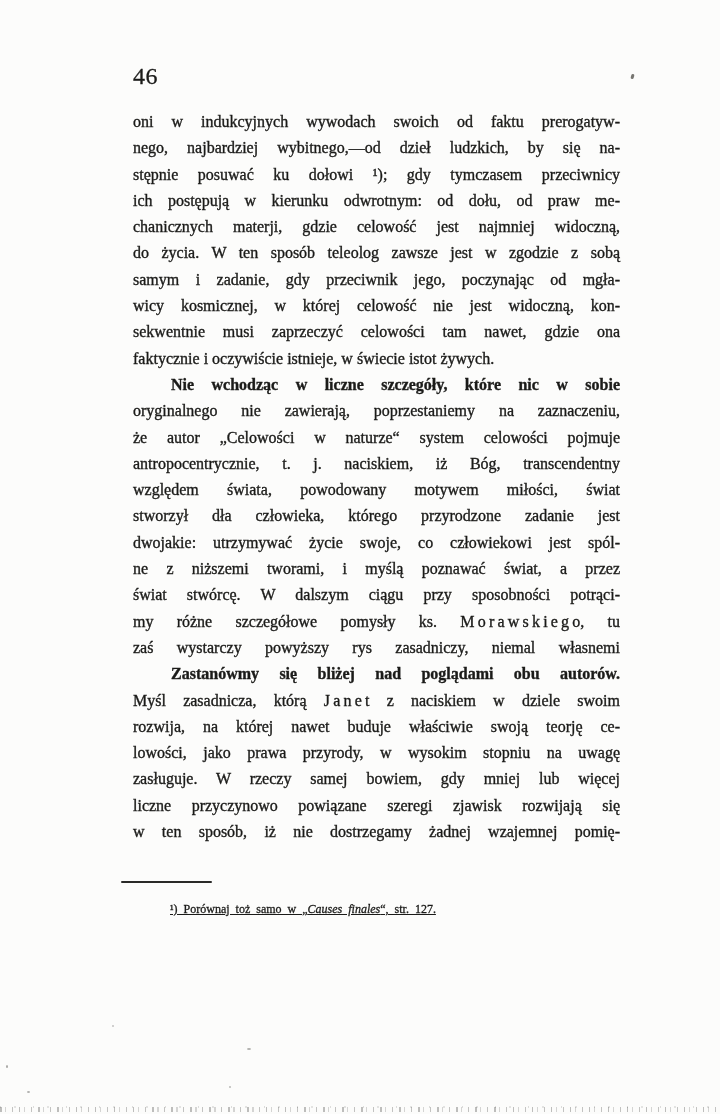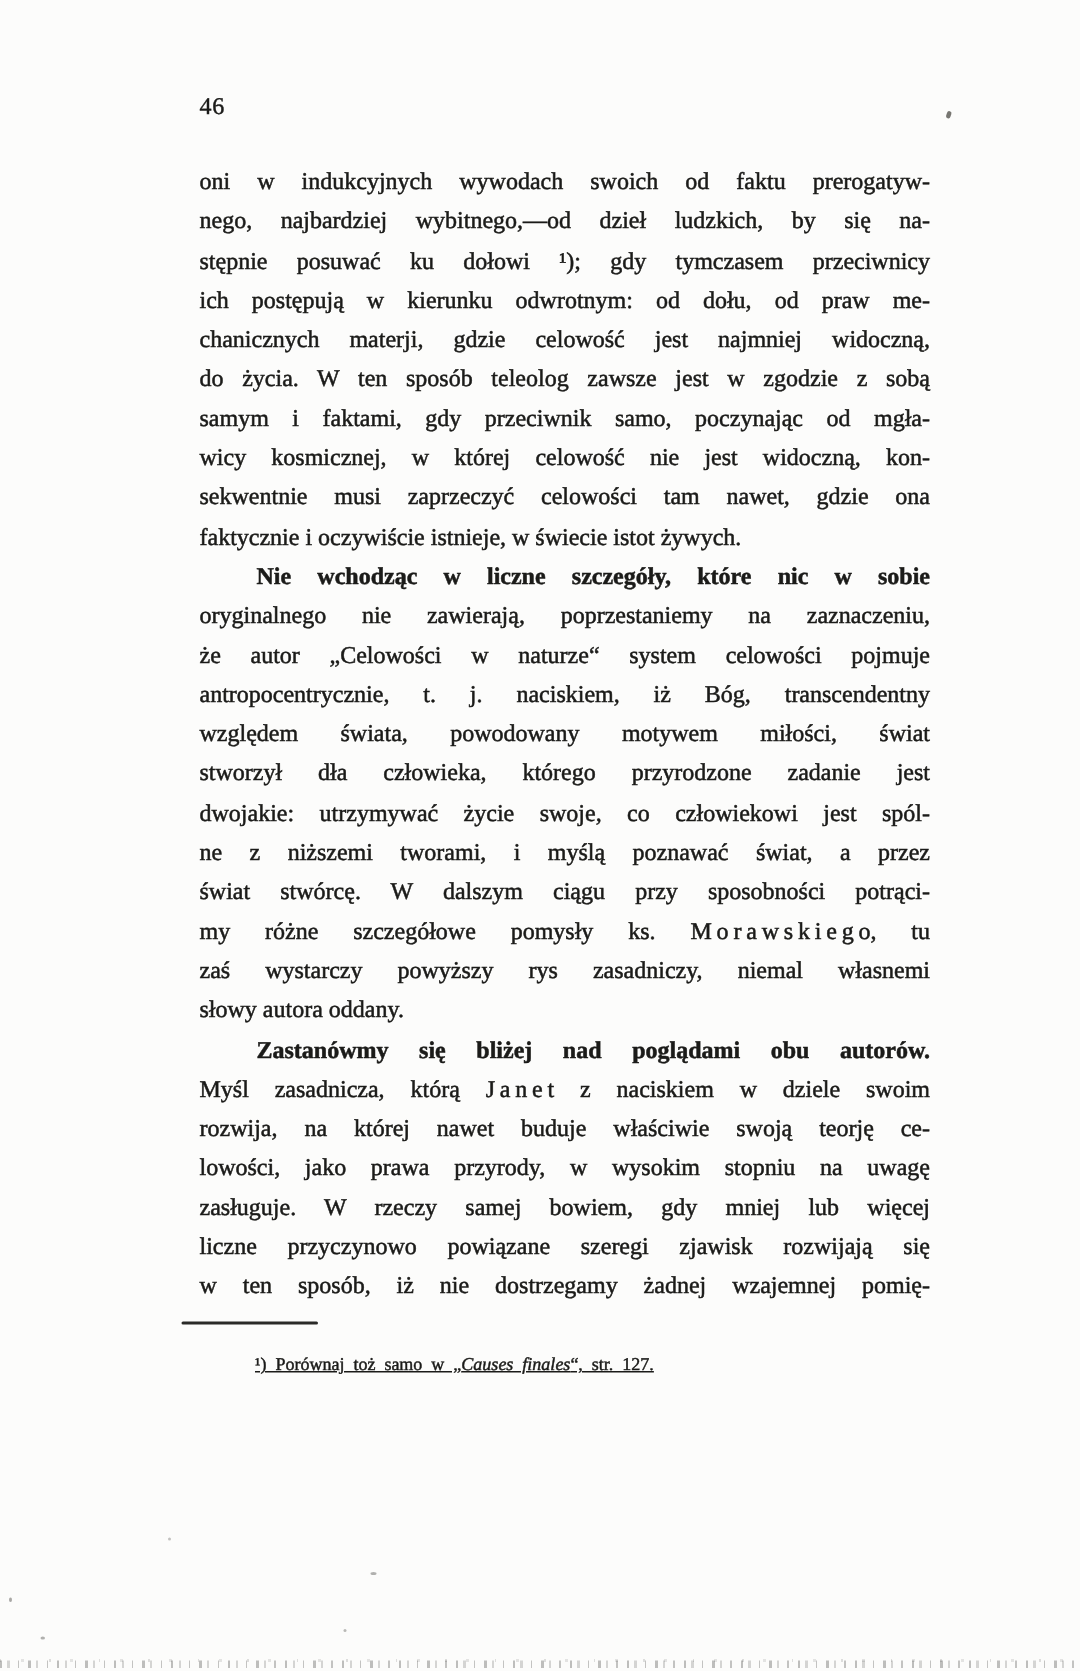--- a/index.html
+++ b/index.html
@@ -16,21 +16,21 @@
     color: #1b1b19;
   }
   .page {
     position: absolute;
     inset: 0;
   }
   .page-number {
     position: absolute;
     left: 133px;
     top: 63px;
-    font-size: 16px;
+    font-size: 24px;
     letter-spacing: 0.5px;
     font-family: Liberation Serif, serif;
     -webkit-text-stroke: 0.3px #1b1b19;
   }
   .text-block {
     position: absolute;
     left: 133px;
     top: 109px;
     width: 487px;
     font-size: 16px;
@@ -118,36 +118,35 @@
 
   <div class="page-number">46</div>
 
   <div class="text-block">
       <div class="line">oni w indukcyjnych wywodach swoich od faktu prerogatyw-</div>
       <div class="line">nego, najbardziej wybitnego,—od dzieł ludzkich, by się na-</div>
       <div class="line">stępnie posuwać ku dołowi ¹); gdy tymczasem przeciwnicy</div>
       <div class="line">ich postępują w kierunku odwrotnym: od dołu, od praw me-</div>
       <div class="line">chanicznych materji, gdzie celowość jest najmniej widoczną,</div>
       <div class="line">do życia. W ten sposób teleolog zawsze jest w zgodzie z sobą</div>
-      <div class="line">samym i faktami, gdy przeciwnik samo, poczynając od mgła-</div>
+      <div class="line">samym i zadanie, gdy przeciwnik jego, poczynając od mgła-</div>
       <div class="line">wicy kosmicznej, w której celowość nie jest widoczną, kon-</div>
       <div class="line">sekwentnie musi zaprzeczyć celowości tam nawet, gdzie ona</div>
       <div class="line flush">faktycznie i oczywiście istnieje, w świecie istot żywych.</div>
       <div class="line indent">Nie wchodząc w liczne szczegóły, które nic w sobie</div>
       <div class="line">oryginalnego nie zawierają, poprzestaniemy na zaznaczeniu,</div>
       <div class="line">że autor „Celowości w naturze“ system celowości pojmuje</div>
       <div class="line">antropocentrycznie, t. j. naciskiem, iż Bóg, transcendentny</div>
       <div class="line">względem świata, powodowany motywem miłości, świat</div>
       <div class="line">stworzył dła człowieka, którego przyrodzone zadanie jest</div>
       <div class="line">dwojakie: utrzymywać życie swoje, co człowiekowi jest spól-</div>
       <div class="line">ne z niższemi tworami, i myślą poznawać świat, a przez</div>
       <div class="line">świat stwórcę. W dalszym ciągu przy sposobności potrąci-</div>
       <div class="line">my różne szczegółowe pomysły ks. M o r a w s k i e g o, tu</div>
       <div class="line">zaś wystarczy powyższy rys zasadniczy, niemal własnemi</div>
-      <div class="line flush">słowy autora oddany.</div>
       <div class="line indent">Zastanówmy się bliżej nad poglądami obu autorów.</div>
       <div class="line">Myśl zasadnicza, którą J a n e t z naciskiem w dziele swoim</div>
       <div class="line">rozwija, na której nawet buduje właściwie swoją teorję ce-</div>
       <div class="line">lowości, jako prawa przyrody, w wysokim stopniu na uwagę</div>
       <div class="line">zasługuje. W rzeczy samej bowiem, gdy mniej lub więcej</div>
       <div class="line">liczne przyczynowo powiązane szeregi zjawisk rozwijają się</div>
       <div class="line">w ten sposób, iż nie dostrzegamy żadnej wzajemnej pomię-</div>
     </div>
 
   <div class="footnote-rule"></div>

